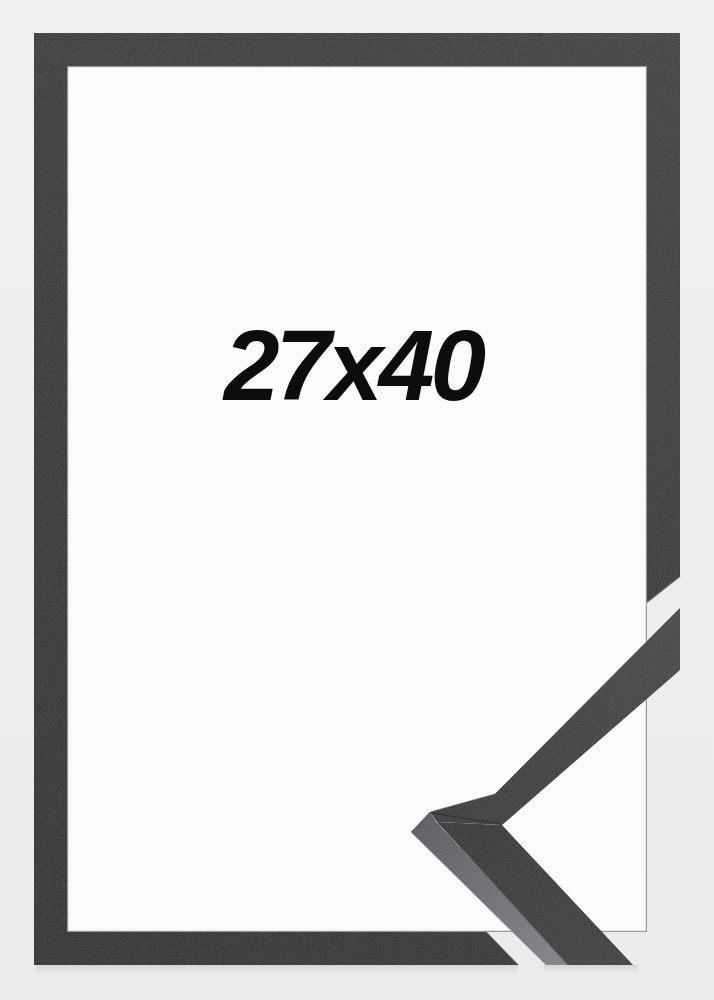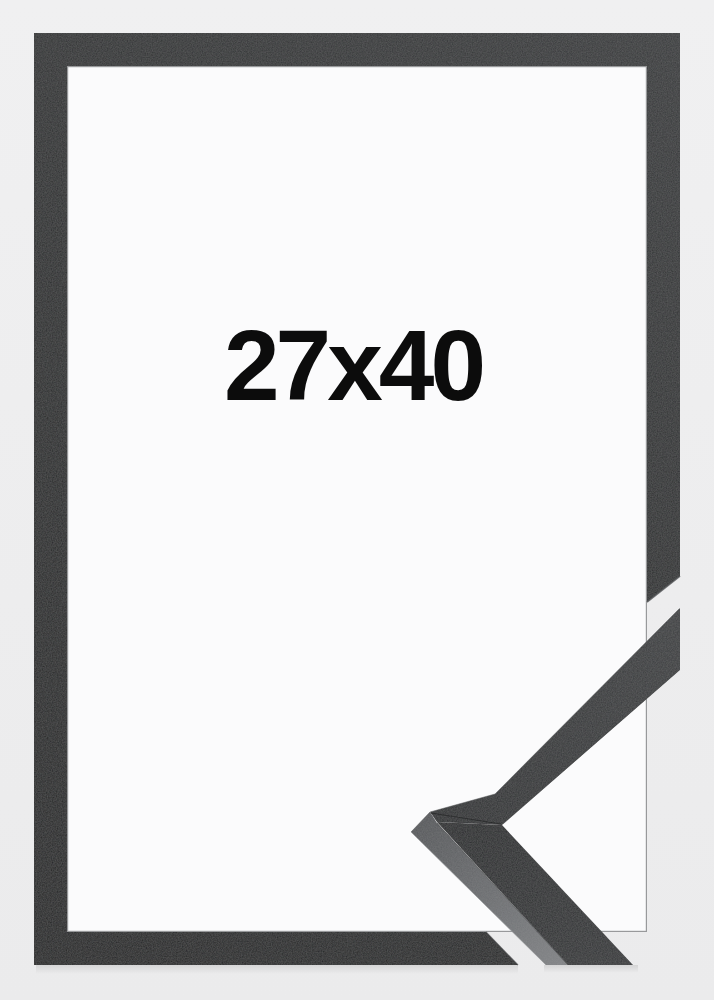--- a/index.html
+++ b/index.html
@@ -2,20 +2,21 @@
 <html><head>
 <meta charset="utf-8">
 <style>
   html, body { margin: 0; padding: 0; background: #eeeeef; }
   .stage {
     position: relative;
     width: 714px;
     height: 1000px;
     overflow: hidden;
     font-family: "Liberation Sans", "DejaVu Sans", sans-serif;
+    font-style: italic;
   }
   .stage svg { display: block; width: 714px; height: 1000px; }
   .size-label {
     font-family: "Liberation Sans", "DejaVu Sans", sans-serif;
     font-weight: 700;
     font-size: 100px;
     letter-spacing: -4px;
   }
 </style>
 </head>

